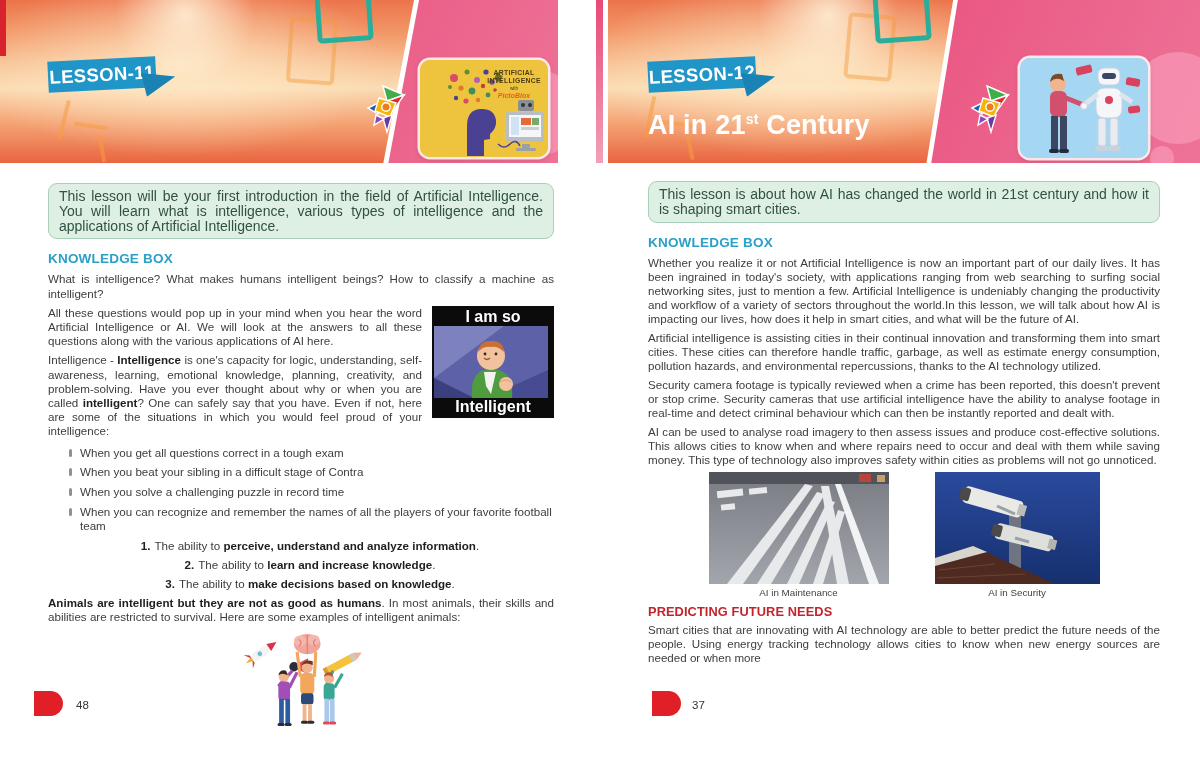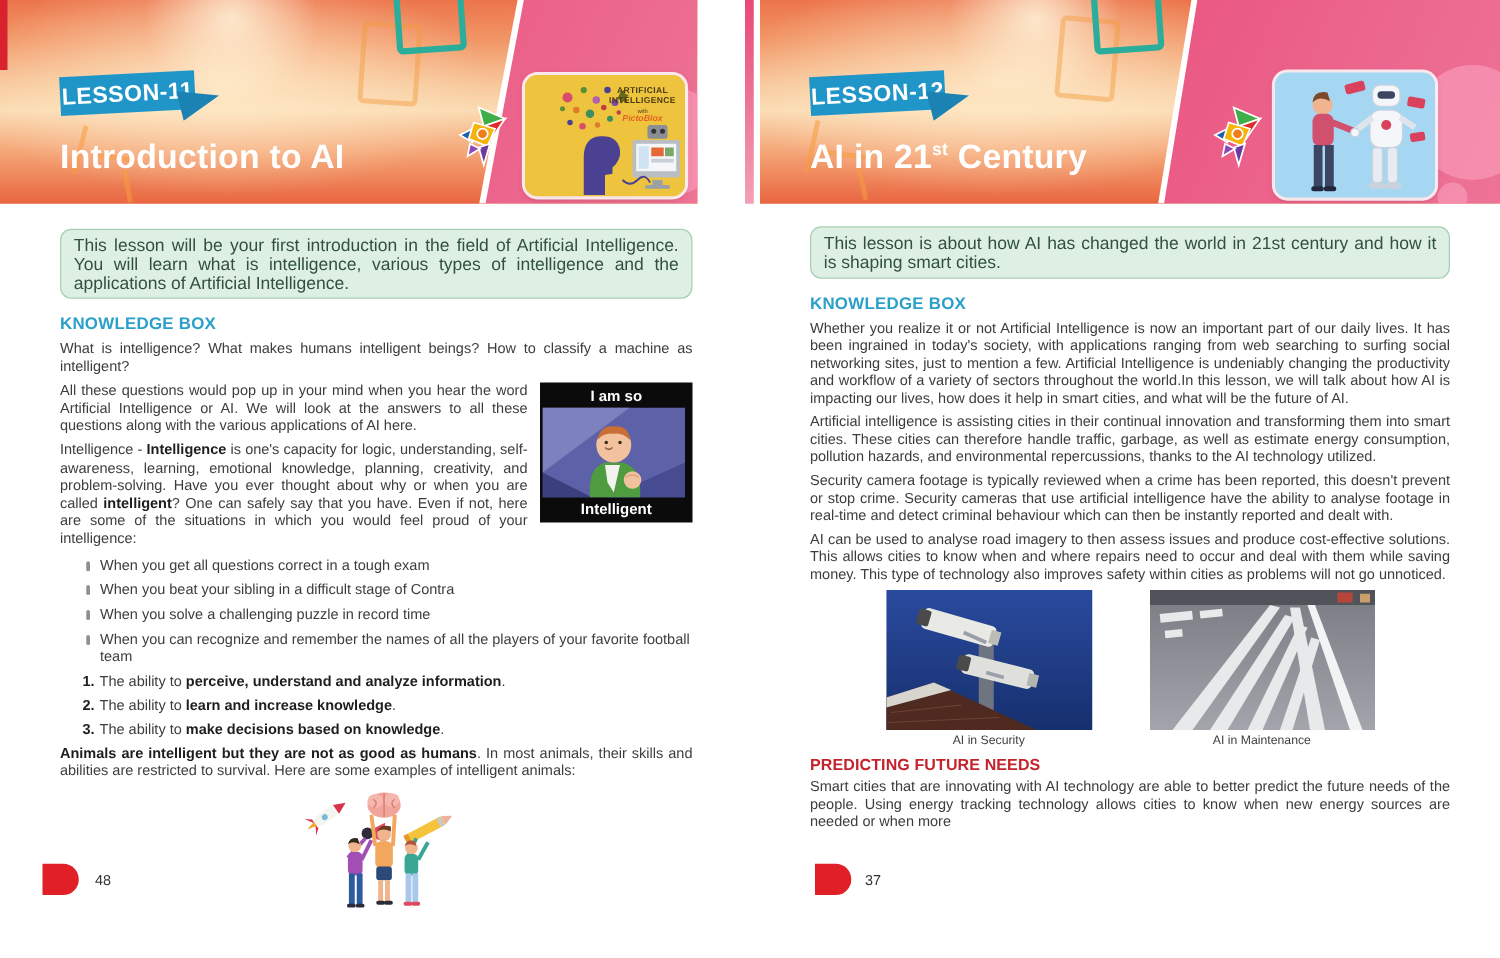--- a/index.html
+++ b/index.html
@@ -57,31 +57,31 @@
 
   .kb-heading{margin:0 0 6px;color:#2ba0c8;font-size:13.5px;font-weight:bold;letter-spacing:.2px;}
   .red-heading{margin:6px 0 4px;color:#c4232b;font-size:12.8px;font-weight:bold;letter-spacing:.1px;}
 
   .content p.body{margin:0 0 5px;font-size:11.6px;line-height:14.2px;color:#3d3d3d;text-align:justify;}
   .page-right .content p.body{line-height:14px;}
   .content b{color:#1e1e1e;}
 
   
   .meme{float:right;width:118px;margin:2px 0 4px 10px;background:#0b0b0b;padding:2px;}
-  .meme-cap{color:#fff;text-align:center;font-weight:bold;font-size:12px;line-height:18px;}
+  .meme-cap{color:#fff;text-align:center;font-weight:bold;font-size:16px;line-height:18px;}
   .meme svg{display:block;width:114px;height:72px;}
 
   ul.situations{list-style:none;margin:2px 0 4px;padding-left:20px;}
   ul.situations li{position:relative;padding-left:12px;margin-bottom:5.5px;
      font-size:11.6px;line-height:14.2px;color:#3d3d3d;}
   ul.situations li::before{content:"";position:absolute;left:1px;top:3px;width:2.5px;height:8px;
      background:#909090;border-radius:2px;}
 
   ol.abilities{list-style:none;margin:2px 0 4px;padding-left:18px;}
-  ol.abilities li{margin-bottom:5px;font-size:11.6px;line-height:14.2px;color:#3d3d3d;}
+  ol.abilities li{margin-bottom:5px;font-size:11.6px;line-height:14.2px;color:#3d3d3d;text-align:center;}
   .onum{font-weight:bold;color:#1e1e1e;margin-right:4px;}
 
   .team-fig{margin:4px 0 0;text-align:center;}
 
   .photos{display:flex;justify-content:center;gap:46px;margin:4px 0 2px;}
   .photos figure{margin:0;}
   .photos svg{display:block;}
   .photos figcaption{text-align:center;font-size:9.8px;color:#3f3f3f;margin-top:3px;}
 
   .page-footer{position:absolute;bottom:0;left:0;width:100%;height:0;}
@@ -111,21 +111,20 @@
       <div class="glyph" style="left:62px;top:100px;width:4px;height:40px;transform:rotate(14deg);"></div>
       <div class="glyph" style="left:74px;top:124px;width:34px;height:4px;transform:rotate(8deg);"></div>
       <div class="glyph" style="left:100px;top:136px;width:4px;height:26px;transform:rotate(-10deg);"></div>
       <div class="wedge wedge-w"></div>
       <div class="wedge wedge-p"></div>
       <div class="pinkc" style="right:-22px;top:70px;width:86px;height:86px;"></div>
 
       <div class="ribbon" style="left:48px;top:59px;">
         <span>LESSON-11</span>
       </div>
-      <h1 class="page-title" style="left:48px;top:110px;">Introduction to AI</h1>
 
       <svg width="40" height="54" style="position:absolute;left:366px;top:84px;" viewBox="0 0 40 54">
         <polygon points="17,2 38,11 21,17" fill="#3fae49" stroke="#fff" stroke-width="1.4"></polygon>
         <polygon points="38,11 27,27 21,17" fill="#e02b2b" stroke="#fff" stroke-width="1.4"></polygon>
         <polygon points="2,24 16,17 12,30" fill="#1d5fae" stroke="#fff" stroke-width="1.4"></polygon>
         <polygon points="13,14 30,19 24,33 9,27" fill="#f6b40a" stroke="#fff" stroke-width="1.4"></polygon>
         <circle cx="20" cy="23" r="4.2" fill="#ef7d1a" stroke="#fff" stroke-width="1.4"></circle>
         <polygon points="17,34 26,31 21,48" fill="#6a3a9e" stroke="#fff" stroke-width="1.4"></polygon>
         <polygon points="10,31 18,35 8,41" fill="#8b48b8" stroke="#fff" stroke-width="1.4"></polygon>
       </svg>
@@ -364,51 +363,20 @@
 
       <h2 class="kb-heading">KNOWLEDGE BOX</h2>
       <p class="body">Whether you realize it or not Artificial Intelligence is now an important part of our daily lives. It has been ingrained in today's society, with applications ranging from web searching to surfing social networking sites, just to mention a few. Artificial Intelligence is undeniably changing the productivity and workflow of a variety of sectors throughout the world.In this lesson, we will talk about how AI is impacting our lives, how does it help in smart cities, and what will be the future of AI.</p>
 
       <p class="body">Artificial intelligence is assisting cities in their continual innovation and transforming them into smart cities. These cities can therefore handle traffic, garbage, as well as estimate energy consumption, pollution hazards, and environmental repercussions, thanks to the AI technology utilized.</p>
 
       <p class="body">Security camera footage is typically reviewed when a crime has been reported, this doesn't prevent or stop crime. Security cameras that use artificial intelligence have the ability to analyse footage in real-time and detect criminal behaviour which can then be instantly reported and dealt with.</p>
       <p class="body">AI can be used to analyse road imagery to then assess issues and produce cost-effective solutions. This allows cities to know when and where repairs need to occur and deal with them while saving money. This type of technology also improves safety within cities as problems will not go unnoticed.</p>
 
       <div class="photos">
-        <figure>
-          <svg width="165" height="112" viewBox="0 0 165 112">
-            <defs>
-              <linearGradient id="sky" x1="0" y1="0" x2="0" y2="1">
-                <stop offset="0" stop-color="#2a4a9e"></stop>
-                  <stop offset="1" stop-color="#16306e"></stop>
-              </linearGradient>
-            </defs>
-            <rect width="165" height="112" fill="url(#sky)"></rect>
-            <rect x="74" y="38" width="12" height="74" fill="#6e7480"></rect>
-            <g transform="rotate(16 60 30)">
-              <rect x="28" y="22" width="60" height="17" rx="4" fill="#e9e9e5"></rect>
-              <rect x="24" y="24" width="10" height="13" rx="2" fill="#4a4a4a"></rect>
-              <rect x="84" y="25" width="8" height="11" fill="#bdbdb8"></rect>
-            </g>
-            <g transform="rotate(14 92 66)">
-              <rect x="60" y="58" width="58" height="16" rx="4" fill="#dfdfdb"></rect>
-              <rect x="56" y="60" width="10" height="12" rx="2" fill="#4a4a4a"></rect>
-              <rect x="114" y="61" width="8" height="10" fill="#b5b5b0"></rect>
-            </g>
-            <line x1="80" y1="42" x2="62" y2="34" stroke="#9aa0aa" stroke-width="3"></line>
-            <line x1="80" y1="66" x2="94" y2="70" stroke="#9aa0aa" stroke-width="3"></line>
-            <polygon points="0,112 0,86 38,74 120,112" fill="#4e2a20"></polygon>
-            <polygon points="0,86 38,74 52,80 0,94" fill="#d8d5ce"></polygon>
-            <g stroke="#6e4334" stroke-width="1">
-              <line x1="4" y1="98" x2="60" y2="92"></line>
-                <line x1="2" y1="106" x2="90" y2="102"></line>
-            </g>
-          </svg>
-          <figcaption>AI in Security</figcaption>
-        </figure>
         <figure>
           <svg width="180" height="112" viewBox="0 0 180 112">
             <defs>
               <linearGradient id="road" x1="0" y1="0" x2="0" y2="1">
                 <stop offset="0" stop-color="#787c82"></stop>
                   <stop offset="1" stop-color="#a2a6ac"></stop>
               </linearGradient>
             </defs>
             <rect width="180" height="112" fill="url(#road)"></rect>
             <rect width="180" height="12" fill="#50545a"></rect>
@@ -421,20 +389,51 @@
               <polygon points="104,112 114,112 136,40 129,38"></polygon>
               <polygon points="128,112 140,112 120,14 112,14"></polygon>
               <rect x="8" y="18" width="26" height="7" transform="rotate(-6 20 21)"></rect>
               <rect x="40" y="16" width="18" height="6" transform="rotate(-6 48 19)"></rect>
               <rect x="12" y="32" width="14" height="6" transform="rotate(-6 18 35)"></rect>
             </g>
             <polygon points="160,112 170,112 132,12 126,12" fill="#f2f3f4"></polygon>
           </svg>
           <figcaption>AI in Maintenance</figcaption>
         </figure>
+        <figure>
+          <svg width="165" height="112" viewBox="0 0 165 112">
+            <defs>
+              <linearGradient id="sky" x1="0" y1="0" x2="0" y2="1">
+                <stop offset="0" stop-color="#2a4a9e"></stop>
+                  <stop offset="1" stop-color="#16306e"></stop>
+              </linearGradient>
+            </defs>
+            <rect width="165" height="112" fill="url(#sky)"></rect>
+            <rect x="74" y="38" width="12" height="74" fill="#6e7480"></rect>
+            <g transform="rotate(16 60 30)">
+              <rect x="28" y="22" width="60" height="17" rx="4" fill="#e9e9e5"></rect>
+              <rect x="24" y="24" width="10" height="13" rx="2" fill="#4a4a4a"></rect>
+              <rect x="84" y="25" width="8" height="11" fill="#bdbdb8"></rect>
+            </g>
+            <g transform="rotate(14 92 66)">
+              <rect x="60" y="58" width="58" height="16" rx="4" fill="#dfdfdb"></rect>
+              <rect x="56" y="60" width="10" height="12" rx="2" fill="#4a4a4a"></rect>
+              <rect x="114" y="61" width="8" height="10" fill="#b5b5b0"></rect>
+            </g>
+            <line x1="80" y1="42" x2="62" y2="34" stroke="#9aa0aa" stroke-width="3"></line>
+            <line x1="80" y1="66" x2="94" y2="70" stroke="#9aa0aa" stroke-width="3"></line>
+            <polygon points="0,112 0,86 38,74 120,112" fill="#4e2a20"></polygon>
+            <polygon points="0,86 38,74 52,80 0,94" fill="#d8d5ce"></polygon>
+            <g stroke="#6e4334" stroke-width="1">
+              <line x1="4" y1="98" x2="60" y2="92"></line>
+                <line x1="2" y1="106" x2="90" y2="102"></line>
+            </g>
+          </svg>
+          <figcaption>AI in Security</figcaption>
+        </figure>
       </div>
 
       <h3 class="red-heading">PREDICTING FUTURE NEEDS</h3>
       <p class="body">Smart cities that are innovating with AI technology are able to better predict the future needs of the people. Using energy tracking technology allows cities to know when new energy sources are needed or when more</p>
     </div>
 
     <div class="page-footer">
       <div class="page-marker"></div>
       <span class="page-num">37</span>
     </div>

